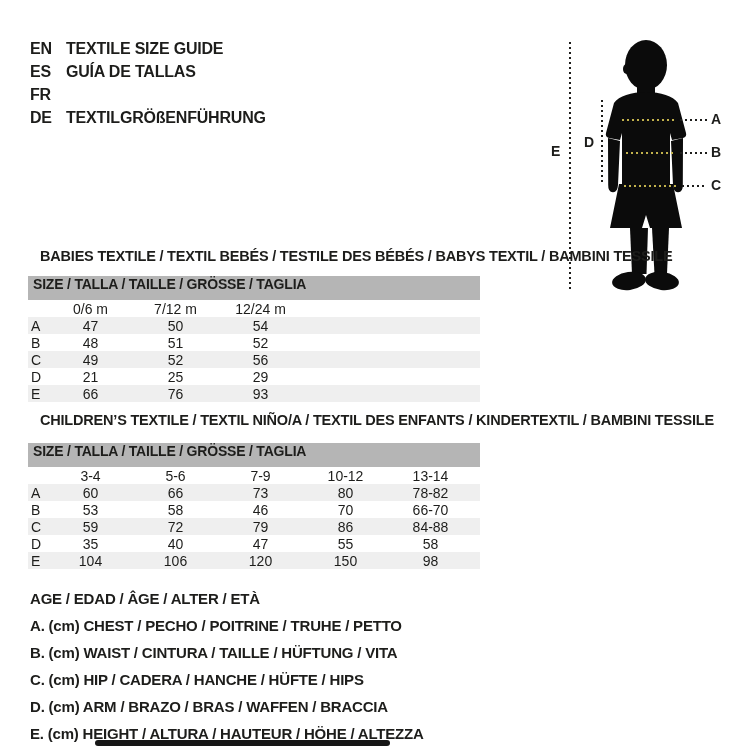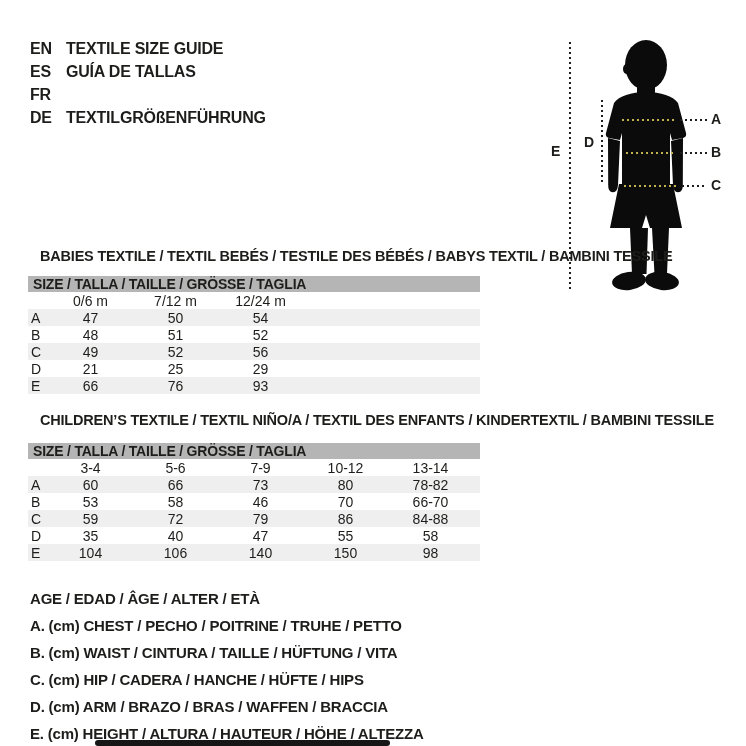--- a/index.html
+++ b/index.html
@@ -19,21 +19,21 @@
   .dots-h { position:absolute; height:2px;
     background-image:repeating-linear-gradient(to right,var(--c) 0 2px,transparent 2px 5px); }
   .dots-v { position:absolute; width:2px;
     background-image:repeating-linear-gradient(to bottom,var(--c) 0 2px,transparent 2px 5px); }
   .measure-label { position:absolute; font-size:14px; font-weight:700; }
   
   .section-title { position:absolute; left:28px; font-size:14.5px; font-weight:700;
     letter-spacing:-0.2px; white-space:nowrap;margin-left:12px; }
   
   .size-table { position:absolute; left:28px; width:452px; font-size:14px; }
-  .size-bar { height:16px; line-height:16px; background:#b5b5b5; font-weight:700;
+  .size-bar { height:24px; line-height:16px; background:#b5b5b5; font-weight:700;
     padding-left:5px; letter-spacing:-0.2px; white-space:nowrap; }
   .t-row { display:flex; height:17px; align-items:center; }
   .t-row.stripe { background:#efefef; }
   .cell-label { flex:0 0 20px; padding-left:3px; }
   .cell { flex:0 0 85px; text-align:center; }
   .t-row.colhead { font-weight:400; }
   
   .legend { position:absolute; left:30px; top:585px; }
   .legend-line { height:27px; line-height:27px; font-size:15px; font-weight:700;
     letter-spacing:-0.2px; white-space:nowrap; }
@@ -175,21 +175,21 @@
       <span class="cell">35</span>
       <span class="cell">40</span>
       <span class="cell">47</span>
       <span class="cell">55</span>
       <span class="cell">58</span>
     </div>
     <div class="t-row stripe">
       <span class="cell-label">E</span>
       <span class="cell">104</span>
       <span class="cell">106</span>
-      <span class="cell">140</span>
+      <span class="cell">120</span>
       <span class="cell">150</span>
       <span class="cell">98</span>
     </div>
   </div>
 
   <div class="legend">
     <div class="legend-line">AGE / EDAD / ÂGE / ALTER / ETÀ</div>
     <div class="legend-line">A. (cm) CHEST / PECHO / POITRINE / TRUHE / PETTO</div>
     <div class="legend-line">B. (cm) WAIST / CINTURA / TAILLE / HÜFTUNG / VITA</div>
     <div class="legend-line">C. (cm) HIP / CADERA / HANCHE / HÜFTE / HIPS</div>

